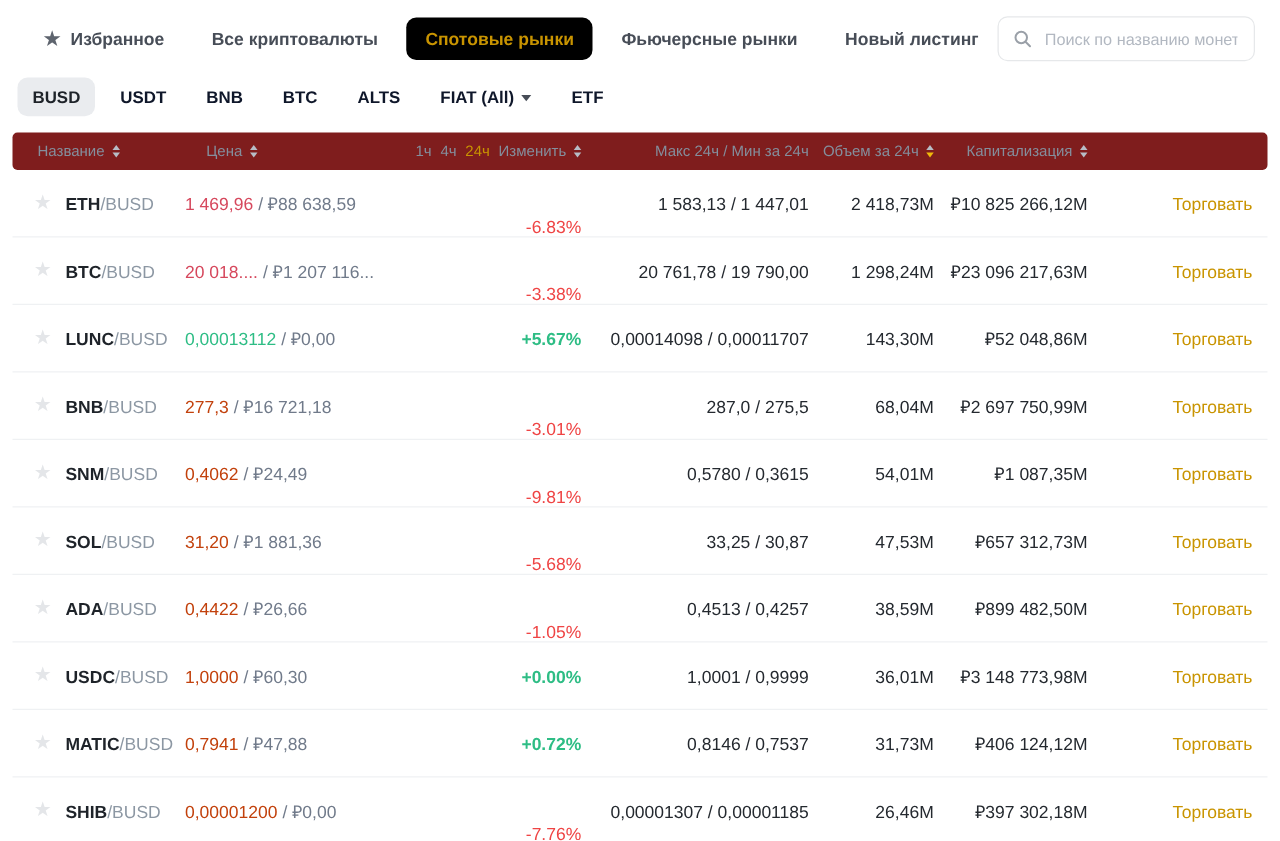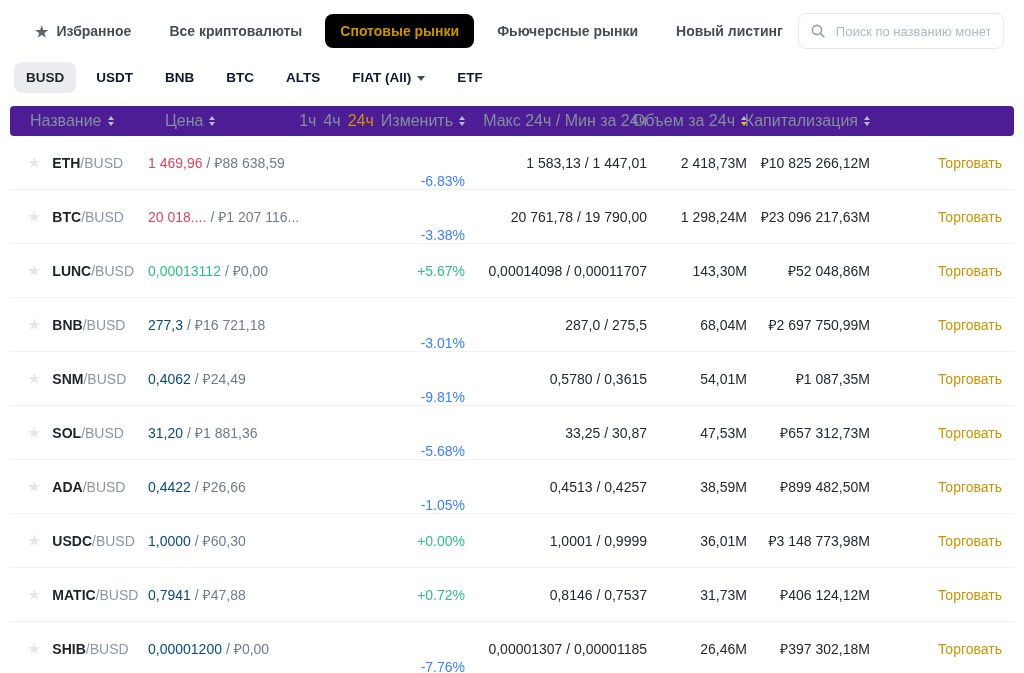--- a/index.html
+++ b/index.html
@@ -47,22 +47,22 @@
   }
 
   
   .table { margin:13px 10px 0 10px; }
   .thead, .trow {
     display:grid;
     grid-template-columns:126px 177px 140px 182px 100px 123px 1fr;
     align-items:center; padding:0 12px;
   }
   .thead {
-    background:#4c1d95; border-radius:4px; height:30px;
-    font-size:16px; color:#848E9C;
+    background:#7f1d1d; border-radius:4px; height:30px;
+    font-size:12px; color:#848E9C;
   }
   .hcell { display:flex; align-items:center; gap:3px; white-space:nowrap; }
   .hcell.right { justify-content:flex-end; }
   .hcell.pair { padding-left:8px; }
   .hcell.price { padding-left:17px; }
   .hcell .period { margin-right:4px; cursor:pointer; }
   .hcell .period.gold { color:#C99400; }
 
   .sort { display:inline-flex; flex-direction:column; gap:2px; margin-left:3px; }
   .sort i { display:block; width:0; height:0; border-left:3.5px solid transparent; border-right:3.5px solid transparent; }
@@ -73,26 +73,26 @@
   .trow { height:54px; border-bottom:1px solid #EFF1F3; font-size:14px; cursor:pointer; }
   .cell.pair { display:flex; align-items:center; gap:11px; padding-left:5px; }
   .row-star { color:#E4E6E9; font-size:16px; line-height:1; cursor:pointer; }
   .pair-name { white-space:nowrap; }
   .base { font-weight:700; color:#1E2329; }
   .quote { color:#8C97A3; font-weight:400; }
 
   .cell.price { white-space:nowrap; font-weight:500; }
   .p-up { color:#2EBD85; }
   .p-down { color:#D6485D; }
-  .p-neutral { color:#0c4a6e; }
+  .p-neutral { color:#c2410c; }
   .rub { color:#707A8A; font-weight:400; margin-left:4px; }
 
   .cell.right { text-align:right; white-space:nowrap; }
-  .c-up { color:#2EBD85; }
-  .c-down { color:#3b82f6;margin-top:36px; }
+  .c-up { color:#2EBD85;font-weight:bold; }
+  .c-down { color:#ef4444;margin-top:36px; }
   .hilo, .vol, .cap { color:#24292F; font-weight:500; }
 
   .cell.trade { text-align:right; }
   .trade-link { color:#C99400; font-weight:500; font-size:14px; cursor:pointer; text-decoration:none; }
 </style>
 </head>
 <body>
 
 <div class="page">
 

